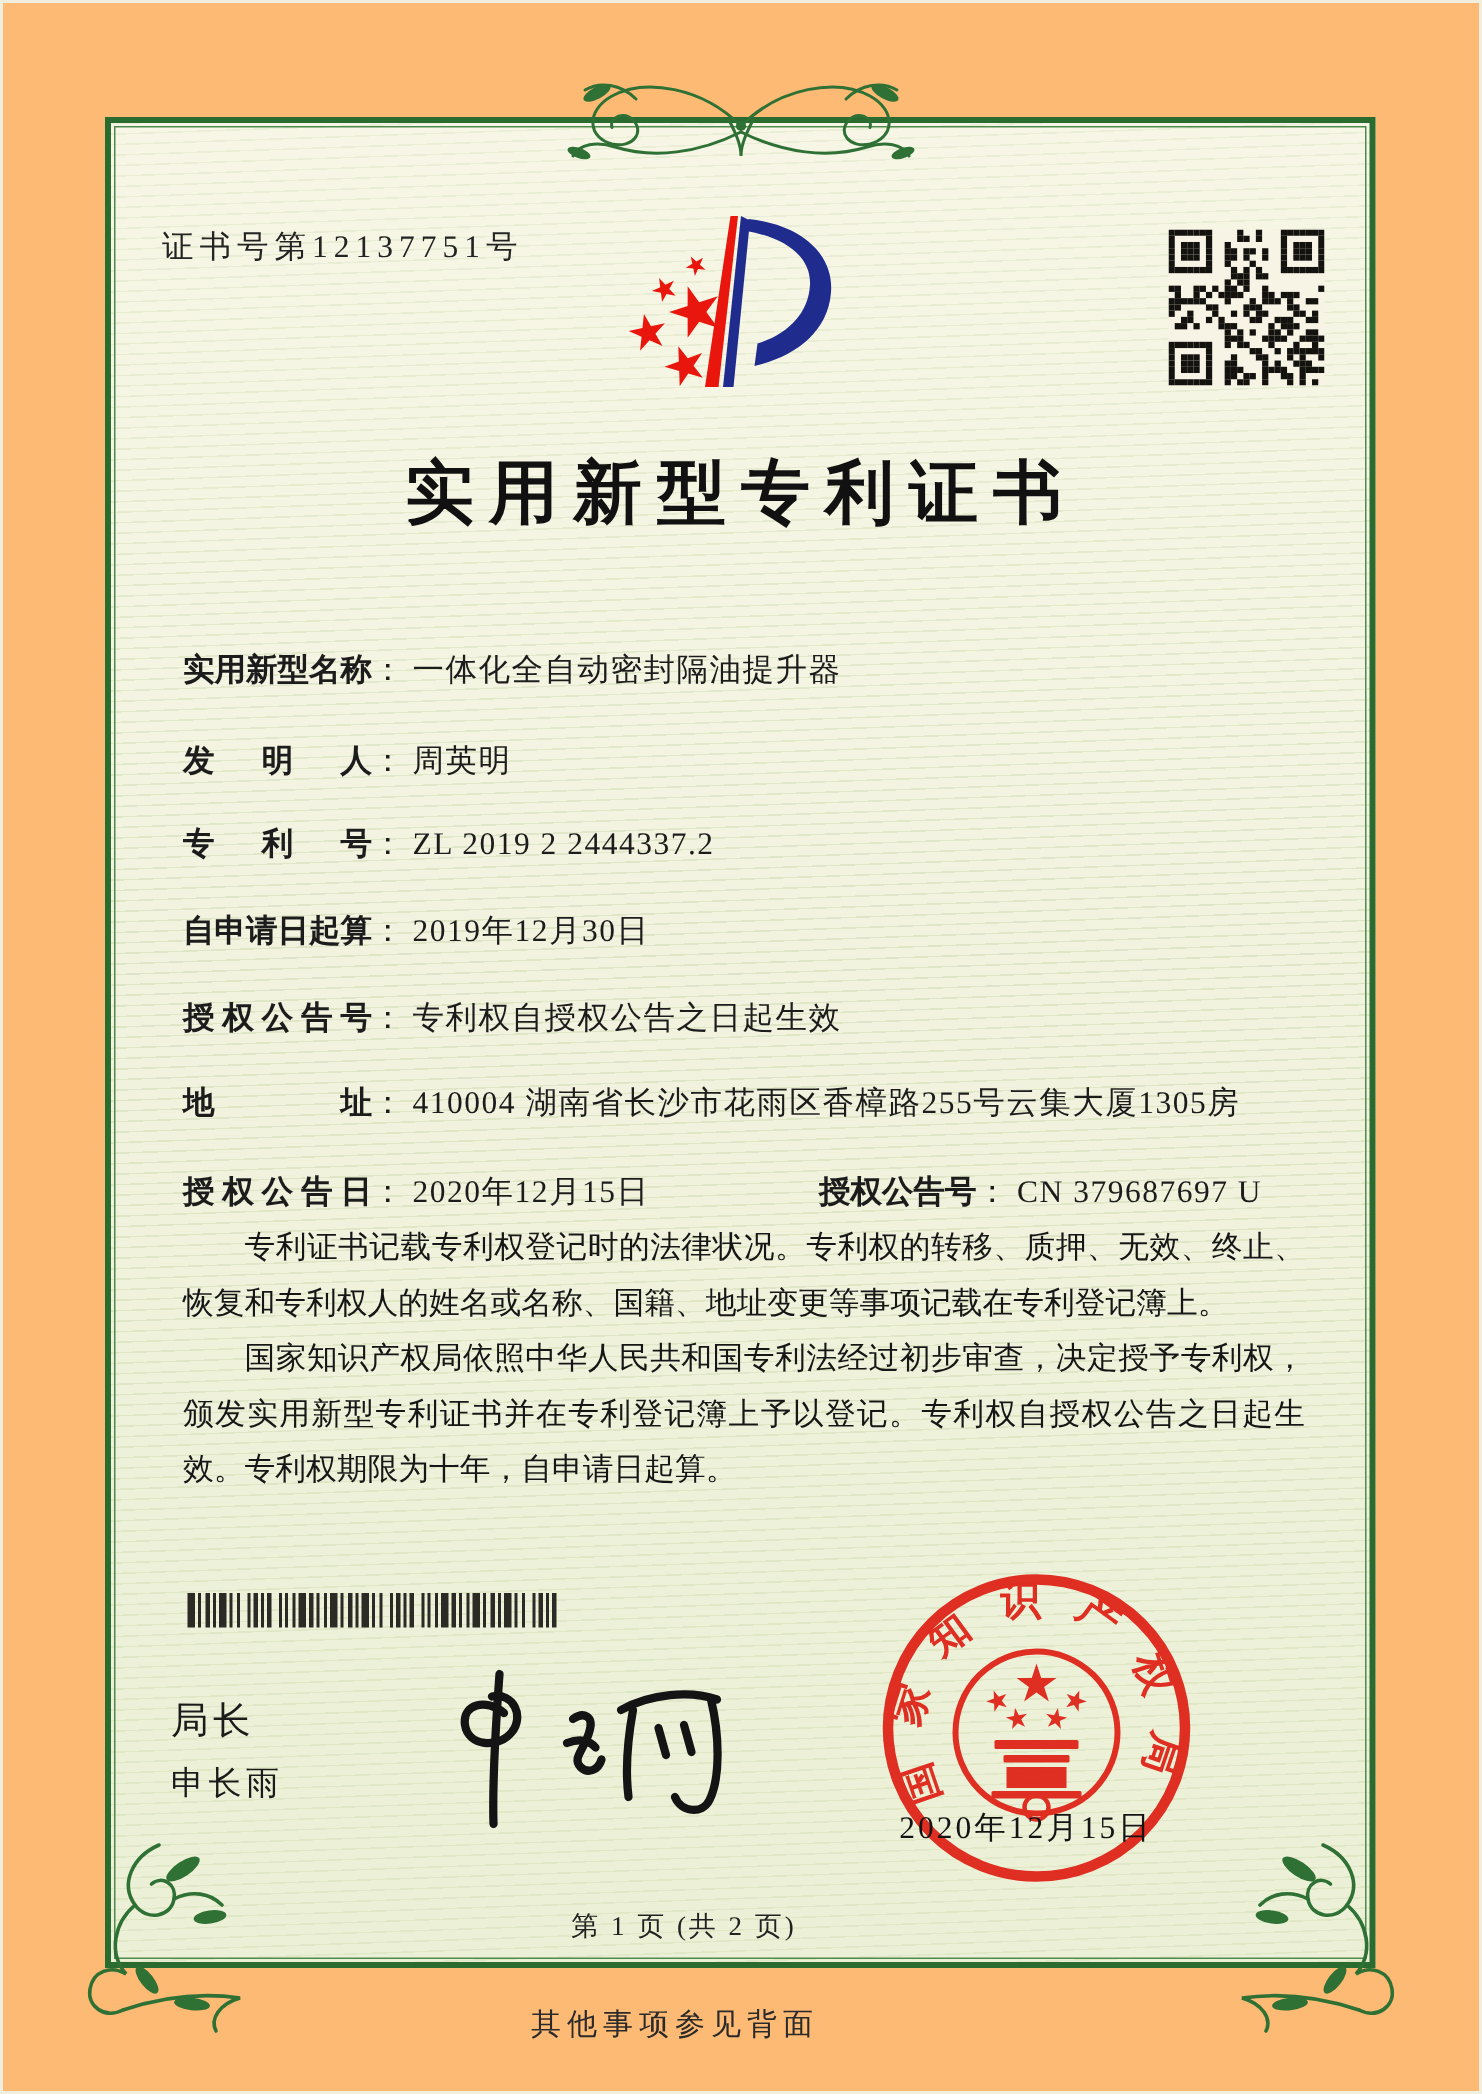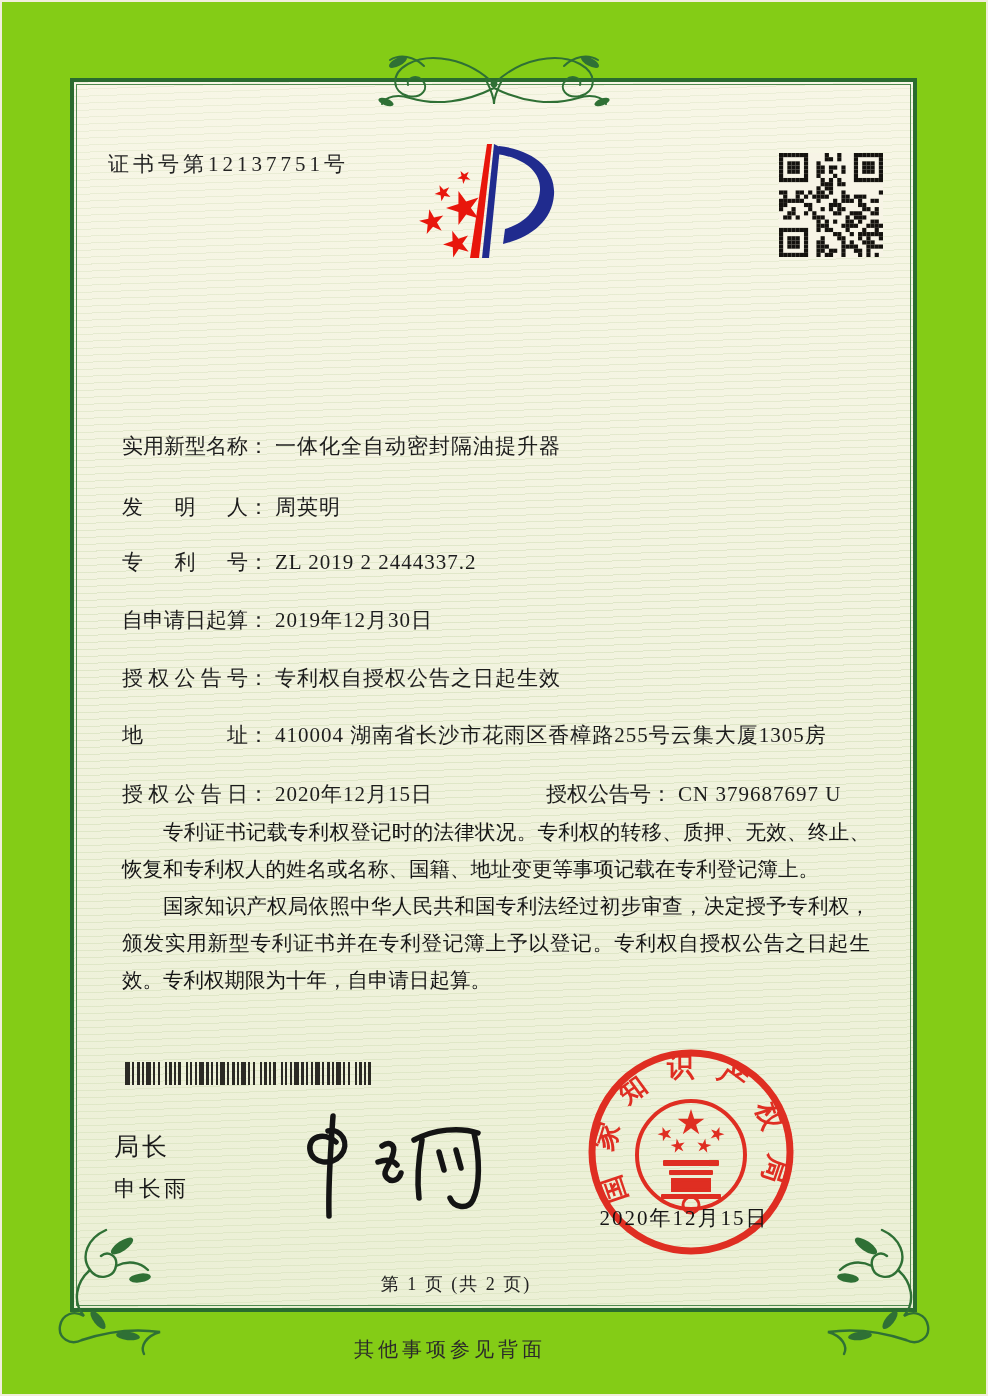--- a/index.html
+++ b/index.html
@@ -3,21 +3,21 @@
 <meta charset="utf-8">
 <style>
   html,body{margin:0;padding:0;}
   body{
     width:988px;height:1396px;
     font-family:"Liberation Serif","DejaVu Serif",serif;
     background:#fbf8ea;
     position:relative;
     color:#1f1f1f;
   }
-  .page{position:absolute;inset:0;overflow:hidden;background:#84cc16;box-shadow:inset 0 0 0 2px #f1eedd;}
+  .page{position:absolute;inset:0;overflow:hidden;background:#fdba74;box-shadow:inset 0 0 0 2px #f1eedd;}
   
   .frame{
     position:absolute;left:70px;top:78px;width:847px;height:1234px;
     border:4px solid #2a6b2f;box-sizing:border-box;
     background:
       linear-gradient(180deg, rgba(250,248,233,0.55) 0%, rgba(235,240,214,0.25) 45%, rgba(228,236,203,0.55) 100%),
       repeating-linear-gradient(178deg, rgba(158,186,120,0.30) 0px, rgba(158,186,120,0.30) 1px, rgba(0,0,0,0) 1px, rgba(0,0,0,0) 7px),
       #f4f4e2;
   }
   .frame::before{
@@ -28,21 +28,21 @@
   .cert-no{position:absolute;left:108px;top:150px;font-size:21px;letter-spacing:4px;color:#232323;}
   .logo{position:absolute;left:402px;top:132px;width:190px;height:152px;}
   .qr{position:absolute;left:779px;top:153px;width:104px;height:104px;background:#f7f4e6;}
   .title{
     position:absolute;left:0;right:0;top:298px;text-align:center;
     font-size:46px;font-weight:bold;letter-spacing:10px;color:#111;
   }
   
   .fields{position:absolute;left:122px;top:432px;width:760px;font-size:21px;color:#1c1c1c;}
   .field-row{position:absolute;left:0;white-space:nowrap;}
-  .flabel{display:inline-block;width:126px;text-align:justify;text-align-last:justify;vertical-align:top;}
+  .flabel{display:inline-block;width:126px;text-align:justify;text-align-last:justify;vertical-align:top;font-weight:bold;}
   .fcolon{display:inline-block;margin-right:6px;}
   .fvalue{letter-spacing:1px;}
   .grant-no-group{position:absolute;left:424px;top:0;white-space:nowrap;}
   .grant-no-group .flabel{width:auto;letter-spacing:0;}
   
   .bodytext{position:absolute;left:122px;top:814px;width:748px;font-size:20.5px;line-height:37px;color:#161616;}
   .bodytext p{margin:0;text-indent:2em;text-align:justify;}
   
   .barcode{position:absolute;left:125px;top:1062px;width:248px;height:23px;display:flex;align-items:stretch;}
   .barcode span{display:block;height:100%;}
@@ -399,20 +399,21 @@
       <rect x="21" y="23" width="1" height="1" fill="#14120e"></rect>
       <rect x="9" y="24" width="1" height="1" fill="#14120e"></rect>
       <rect x="11" y="24" width="1" height="1" fill="#14120e"></rect>
       <rect x="12" y="24" width="1" height="1" fill="#14120e"></rect>
       <rect x="15" y="24" width="1" height="1" fill="#14120e"></rect>
       <rect x="19" y="24" width="1" height="1" fill="#14120e"></rect>
       <rect x="21" y="24" width="1" height="1" fill="#14120e"></rect>
       <rect x="23" y="24" width="1" height="1" fill="#14120e"></rect>
     </svg>
 
+  <div class="title">实用新型专利证书</div>
 
   <div class="fields">
     <div class="field-row" style="top:0;">
       <span class="flabel">实用新型名称</span><span class="fcolon">：</span><span class="fvalue">一体化全自动密封隔油提升器</span>
     </div>
     <div class="field-row" style="top:61px;">
       <span class="flabel">发明人</span><span class="fcolon">：</span><span class="fvalue">周英明</span>
     </div>
     <div class="field-row" style="top:116px;">
       <span class="flabel">专利号</span><span class="fcolon">：</span><span class="fvalue">ZL 2019 2 2444337.2</span>

